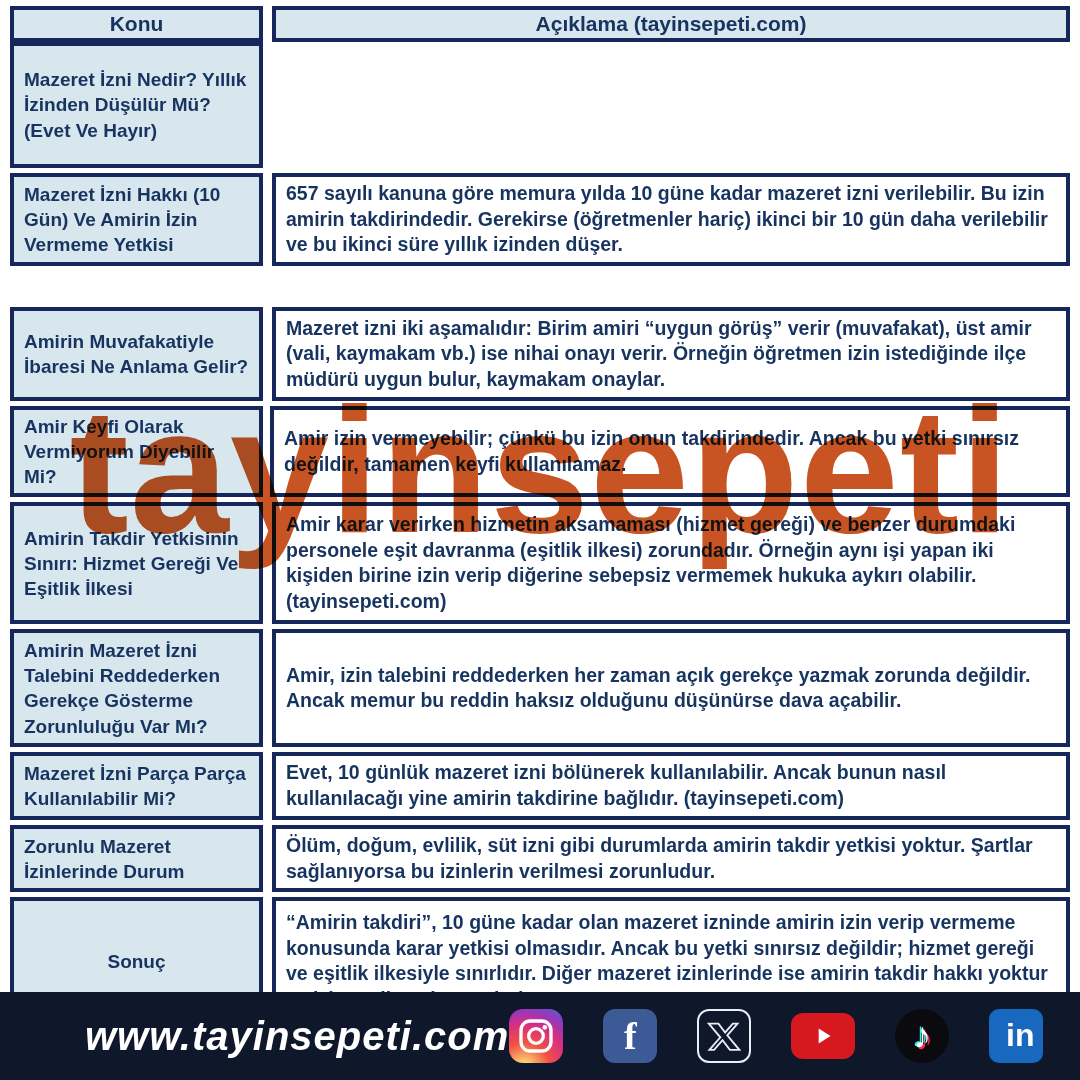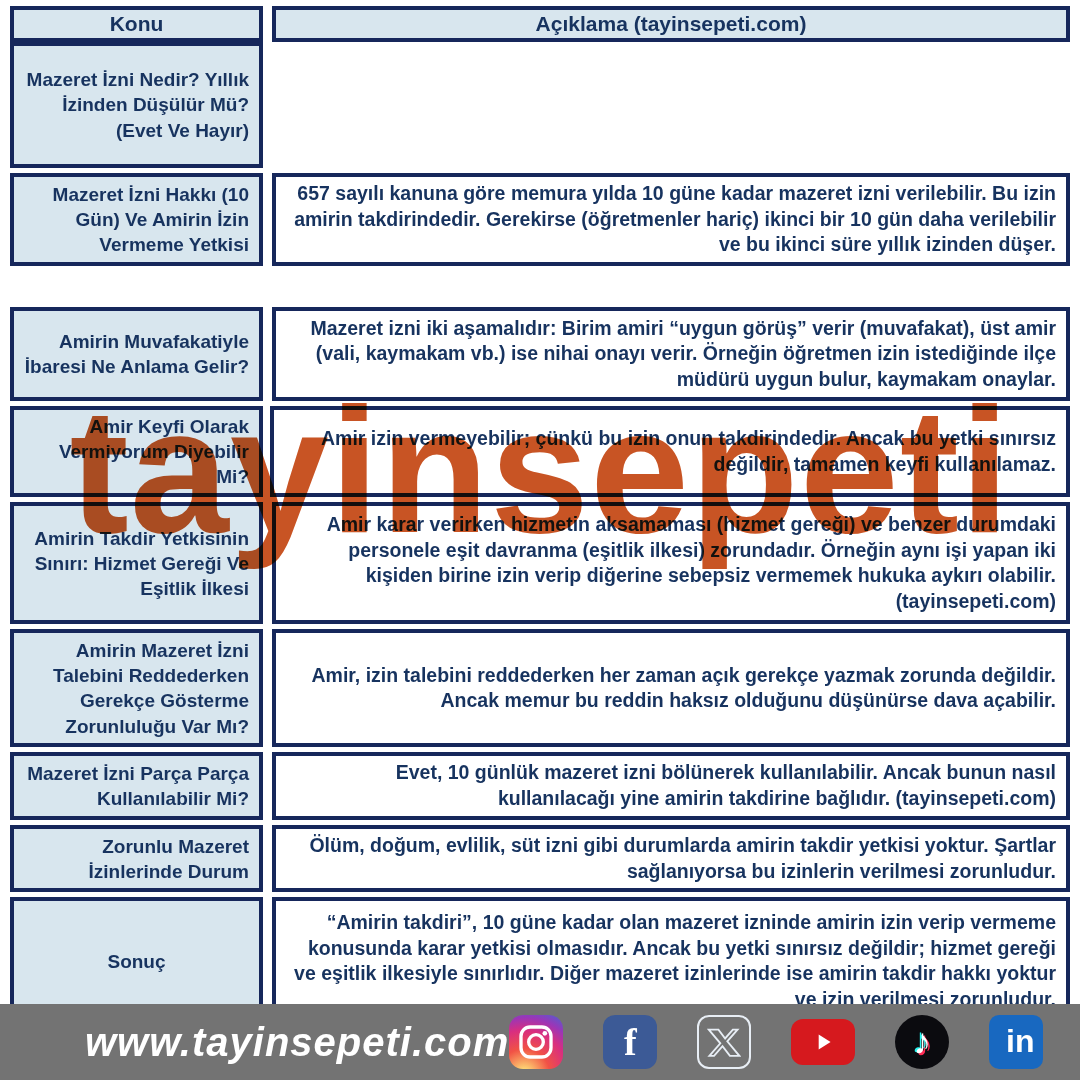--- a/index.html
+++ b/index.html
@@ -9,21 +9,21 @@
   }
   
   .tbl{
     position:absolute;top:6px;left:10px;right:10px;
     display:flex;flex-direction:column;row-gap:5px;
   }
   .trow{display:grid;grid-template-columns:253px 1fr;column-gap:9px;}
   .cell{
     box-sizing:border-box;border:4px solid #16275b;
     display:flex;align-items:center;justify-content:center;
-    text-align:right;font-weight:700;color:#17335f;
+    text-align:left;font-weight:700;color:#17335f;
     padding:4px 10px;line-height:1.32;
   }
   .cell.konu{background:#d8e6ee;font-size:19px;}
   .cell.acik{background:#ffffff;font-size:19.5px;}
   .trow.head{height:31px;}
   .trow.head .cell{background:#d8e6ee;font-size:21px;padding:0 10px;}
   .trow.r1{min-height:126px;}
   .trow.r2{min-height:92px;}
   .trow.r3{min-height:94px;margin-top:36px;}
   .trow.r4{min-height:90px;gap:7px;}
@@ -34,21 +34,21 @@
   .trow.r9{min-height:128px;}
   
   .watermark{
     position:absolute;top:368px;left:0;width:100%;
     text-align:center;font-size:178px;font-weight:700;letter-spacing:1px;
     color:#c2410c;mix-blend-mode:multiply;opacity:.9;
     pointer-events:none;z-index:30;white-space:nowrap;
   }
   
   .footer{
-    position:absolute;left:0;right:0;bottom:0;height:76px;background:#737373;
+    position:absolute;left:0;right:0;bottom:0;height:88px;background:#0f172a;
     display:flex;align-items:center;z-index:40;
   }
   .footer-url{
     margin-left:85px;color:#ffffff;font-size:40px;font-weight:700;font-style:italic;
     letter-spacing:1px;white-space:nowrap;
   }
   .social{display:flex;align-items:center;gap:40px;margin-left:auto;margin-right:62px;}
   .sicon{width:54px;height:54px;display:flex;align-items:center;justify-content:center;flex:0 0 auto;cursor:pointer;}
   .ig{border-radius:14px;background:radial-gradient(circle at 28% 110%,#fed373 8%,#f15245 36%,#d92e7f 62%,#9b36b7 80%,#515ecf 98%);}
   .fb{border-radius:12px;background:#3c5a96;color:#fff;font-size:38px;font-weight:700;font-family:"Liberation Serif",serif;}

